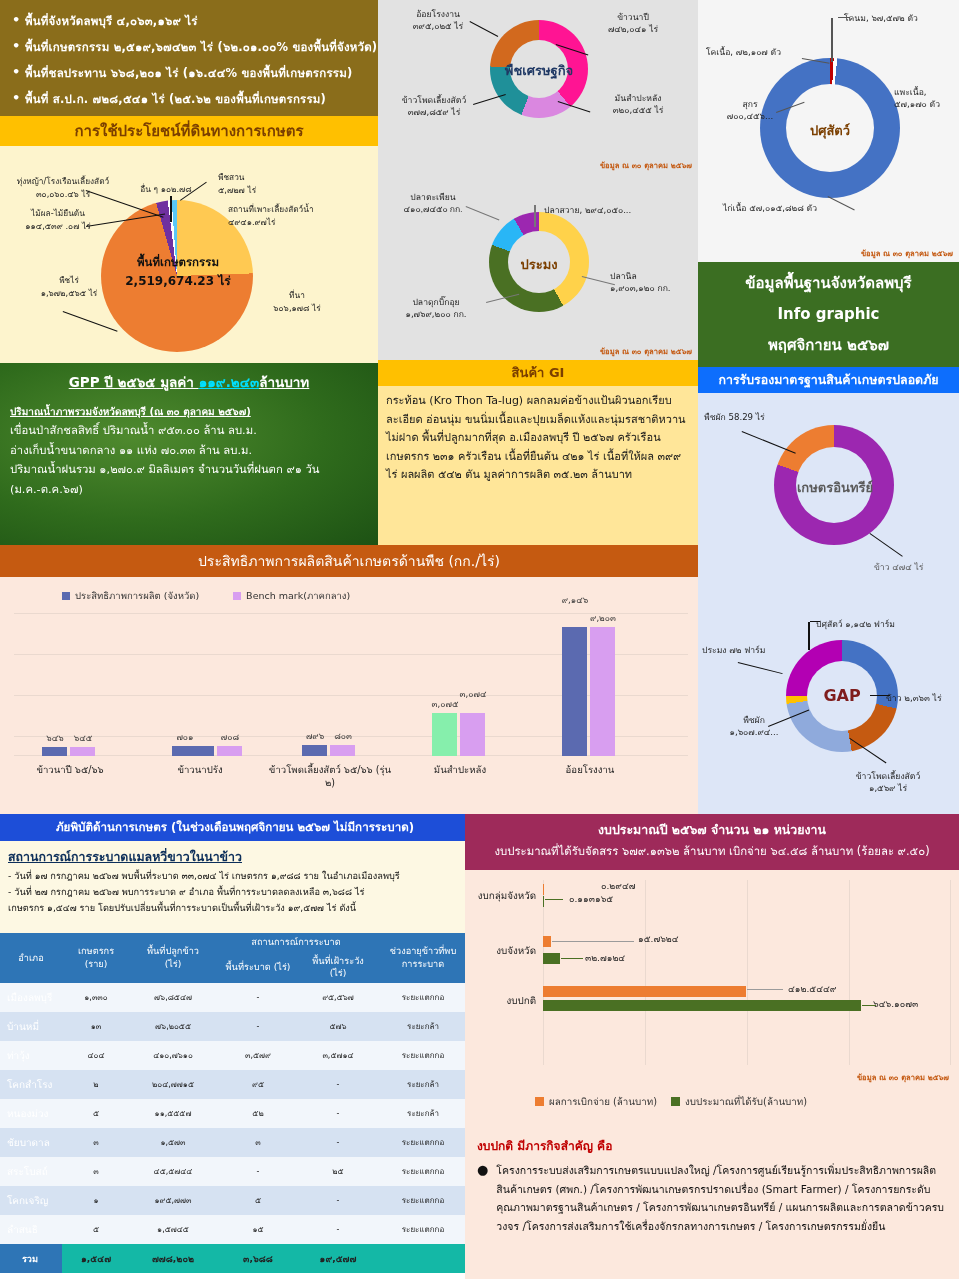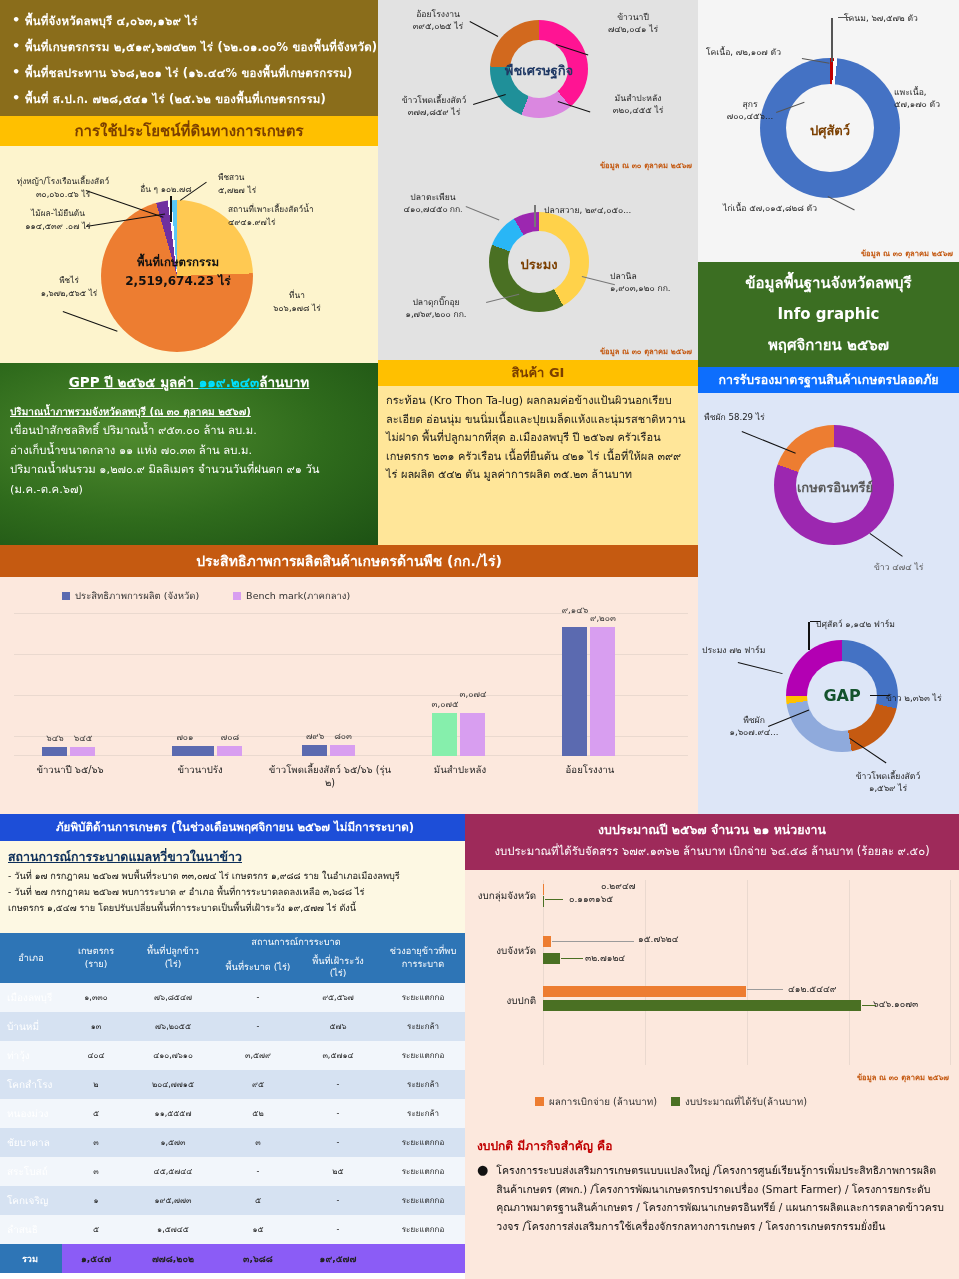--- a/index.html
+++ b/index.html
@@ -94,21 +94,21 @@
   #certhdr {
     left: 698px; top: 367px; width: 261px; height: 26px; background: #0d6efd;
     color: #ffffff; font-size: 12.4px; font-weight: bold; text-align: center; line-height: 26px;
   }
   #organic { left: 698px; top: 393px; width: 261px; height: 207px; background: #dde6f7; }
   #gap { left: 698px; top: 600px; width: 261px; height: 214px; background: #dde6f7; }
 
   
   #effhdr {
     left: 0; top: 545px; width: 698px; height: 32px; background: #c55a11;
-    color: #ffffff; font-size: 14px; font-weight: bold; text-align: center; line-height: 32px;
+    color: #ffffff; font-size: 14px; font-weight: normal; text-align: center; line-height: 32px;
   }
   #eff { left: 0; top: 577px; width: 698px; height: 237px; background: #fce8dd; }
   #eff .legend {
     position: absolute; left: 62px; top: 11px; font-size: 9.5px; color: #333;
     display: flex; gap: 34px; align-items: center;
   }
   #eff .legend span.sw { display: inline-block; width: 8px; height: 8px; margin-right: 5px; vertical-align: -1px; }
   .plot { position: absolute; left: 14px; top: 36px; right: 10px; bottom: 58px; }
   .gline { position: absolute; left: 0; right: 0; height: 1px; background: #ead9cf; }
   .grp { position: absolute; bottom: 0; display: flex; align-items: flex-end; gap: 3px; }
@@ -132,21 +132,21 @@
     background: #2e75b6; color: #ffffff; font-size: 9.2px; font-weight: normal;
     padding: 3px 1px; line-height: 12.5px; vertical-align: middle; text-align: center;
   }
   tbody td { font-size: 8px; padding: 7px 2px; text-align: center; color: #222; }
   tbody td.amp {
     background: #2e75b6; color: #ffffff; font-size: 10px; text-align: left;
     padding-left: 7px; font-weight: normal;
   }
   tbody tr:nth-child(odd) td { background: #f2f6fb; }
   tbody tr:nth-child(even) td { background: #d6e2f2; }
-  tbody tr.total td { background: #8b5cf6; font-size: 9.2px; font-weight: bold; }
+  tbody tr.total td { background: #14b8a6; font-size: 9.2px; font-weight: bold; }
   tbody tr.total td.amp { background: #2e75b6; text-align: center; padding-left: 0; }
 
   
   #budhdr {
     left: 465px; top: 814px; width: 494px; height: 56px; background: #9e2a5a;
     color: #ffffff; text-align: center; padding-top: 5px;
   }
   #budhdr .l1 { font-size: 12.4px; font-weight: bold; line-height: 22px; }
   #budhdr .l2 { font-size: 11.4px; line-height: 20px; }
   #bud { left: 465px; top: 870px; width: 494px; height: 255px; background: #fce8dd; }
@@ -404,21 +404,21 @@
       <div class="donut" style="left:88px;top:40px;width:112px;height:112px;background:#dde6f7;
             background-image:conic-gradient(from 0deg,
               #4472c4 0deg 103deg,
               #c55a11 103deg 170deg,
               #8faadc 170deg 262deg,
               #ffc000 262deg 270deg,
               #b300b3 270deg 360deg);">
         <div class="hole" style="width:70px;height:70px;background:#dde6f7;"></div>
       </div>
       <div style="position:absolute;left:98px;top:86px;width:92px;text-align:center;">
-        <span class="dtitle" style="color:#14532d;font-size:16px;">GAP</span>
+        <span class="dtitle" style="color:#7f1d1d;font-size:16px;">GAP</span>
       </div>
 
       <div class="dlabel" style="left:118px;top:18px;width:134px;">ปศุสัตว์ ๑,๑๔๒ ฟาร์ม</div>
       <div class="dlabel" style="left:4px;top:44px;width:90px;">ประมง ๗๒ ฟาร์ม</div>
       <div class="dlabel" style="left:10px;top:114px;width:92px;text-align:center;">
         <div>พืชผัก</div>
           <div>๑,๖๐๗.๙๔...</div>
       </div>
       <div class="dlabel" style="left:188px;top:92px;width:72px;">ข้าว ๒,๓๖๓ ไร่</div>
       <div class="dlabel" style="left:130px;top:170px;width:120px;text-align:center;">
@@ -485,21 +485,21 @@
           <div class="bv" style="left:-17px;">๓,๐๗๕</div>
         </div>
         <div class="bar" style="height:43.3px;background:#d89ef0;position:relative;">
           <div class="bv" style="left:-17px;margin-bottom:12px;">๓,๐๗๔</div>
         </div>
         <div class="xlbl" style="left:-37px;">มันสำปะหลัง</div>
       </div>
 
       <div class="grp" style="left:548px;">
         <div class="bar" style="height:128.7px;background:#5b6ab0;position:relative;">
-          <div class="bv" style="left:-17px;margin-bottom:10px;">๙,๑๔๖</div>
+          <div class="bv" style="left:-17px;margin-bottom:20px;">๙,๑๔๖</div>
         </div>
         <div class="bar" style="height:129.5px;background:#d89ef0;position:relative;">
           <div class="bv" style="left:-17px;">๙,๒๐๓</div>
         </div>
         <div class="xlbl" style="left:-37px;">อ้อยโรงงาน</div>
       </div>
     </div>
   </div>
 
   <div class="panel" id="dishdr">ภัยพิบัติด้านการเกษตร (ในช่วงเดือนพฤศจิกายน ๒๕๖๗ ไม่มีการระบาด)</div>

